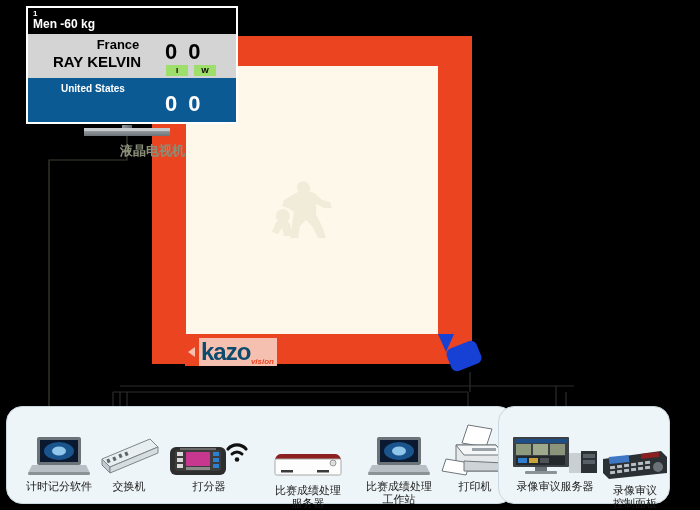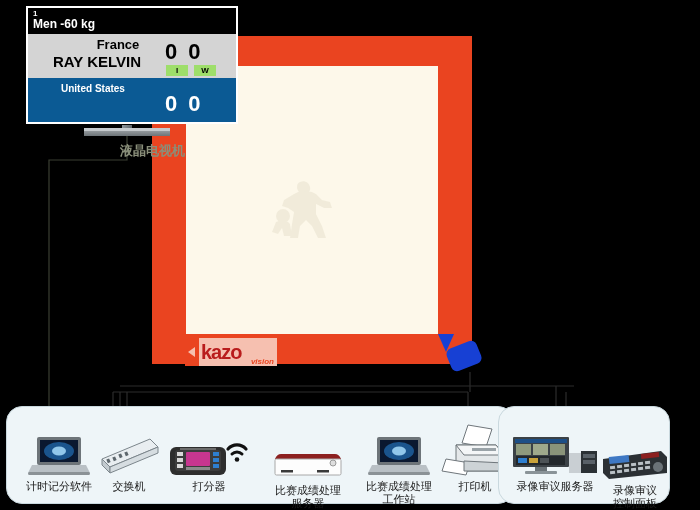--- a/index.html
+++ b/index.html
@@ -35,21 +35,21 @@
   }
   .kazo-tri{
     width:14px;height:28px;background:#ea4420;position:relative;flex:none;
   }
   .kazo-tri:after{
     content:"";position:absolute;left:3px;top:9px;
     width:0;height:0;border-top:5px solid transparent;border-bottom:5px solid transparent;
     border-right:7px solid #f6c0b0;
   }
   .kazo-word{
-    font-weight:bold;font-size:20px;color:#b91c1c;letter-spacing:-1px;
+    font-weight:bold;font-size:24px;color:#0c4a6e;letter-spacing:-1px;
     line-height:1;margin-left:2px;font-family:"Liberation Sans",sans-serif;
   }
   .kazo-sub{
     position:absolute;right:3px;bottom:0px;font-size:8px;font-style:italic;
     font-weight:bold;color:#ea4420;letter-spacing:0px;
   }
 
   
   .scoreboard{
     position:absolute;left:26px;top:6px;width:212px;height:118px;

